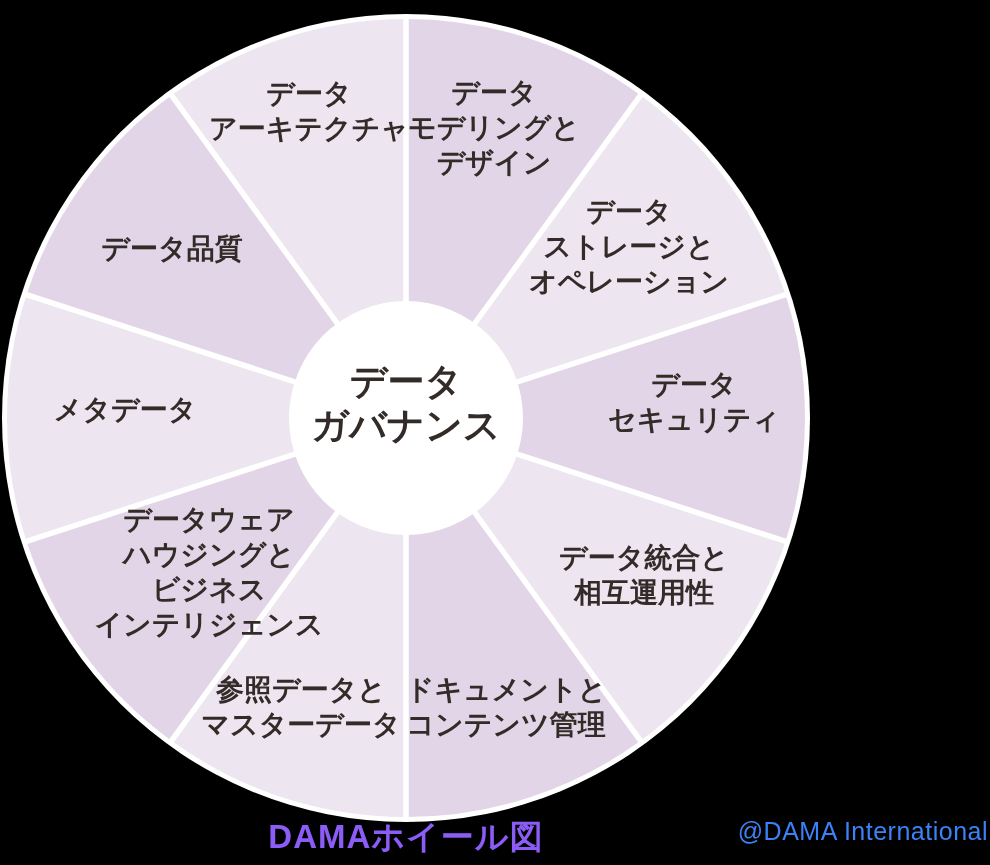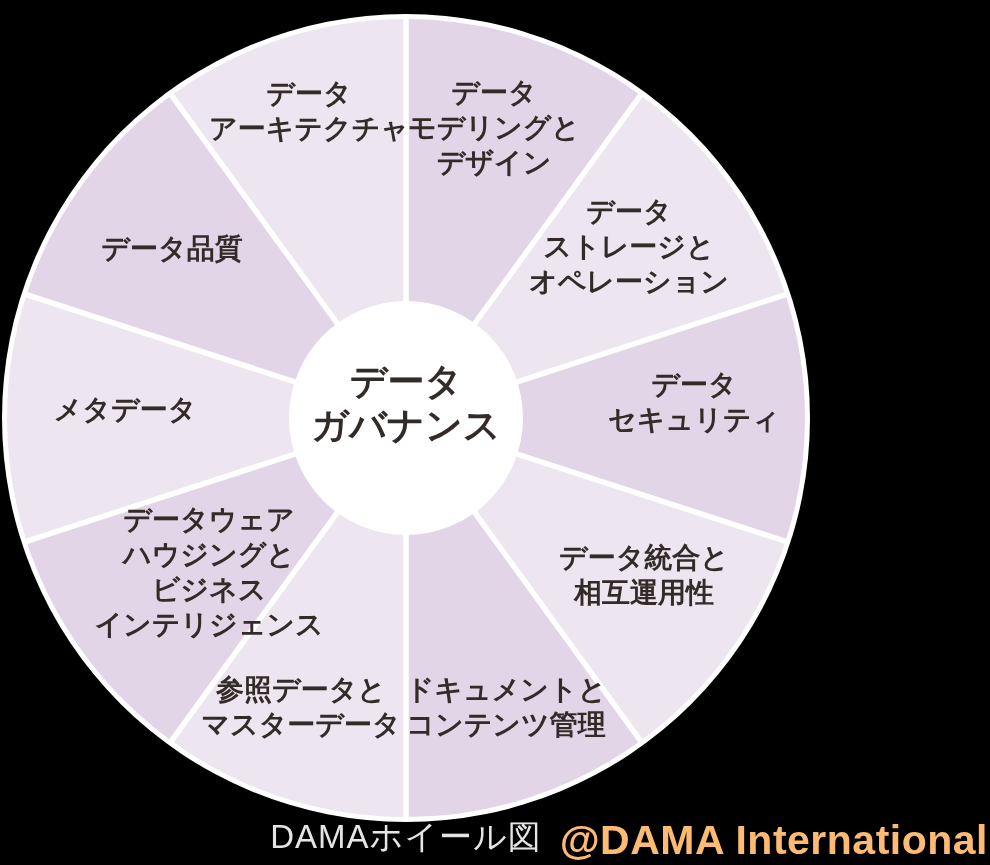--- a/index.html
+++ b/index.html
@@ -29,33 +29,33 @@
   .hub-label {
     font-family: "Liberation Sans", "DejaVu Sans", sans-serif;
     font-weight: 800;
   }
   .caption-title {
     position: absolute;
     top: 815px;
     left: 406px;
     transform: translateX(-50%);
     font-size: 33px;
-    font-weight: 400;
+    font-weight: 700;
     letter-spacing: 1px;
-    color: #e5e5e5;
+    color: #8b5cf6;
     white-space: nowrap;
   }
   .caption-credit {
     position: absolute;
     top: 817px;
     right: 2px;
-    font-size: 41px;
-    font-weight: 700;
+    font-size: 25px;
+    font-weight: 400;
     letter-spacing: 0.5px;
-    color: #fdba74;
+    color: #3b82f6;
     white-space: nowrap;
   }
 </style>
 </head>
 <body>
 
 <div id="stage">
   <svg id="wheel-svg" width="990" height="865" viewBox="0 0 990 865">
       <circle cx="406" cy="418" r="404" fill="#ffffff"></circle>
       <path d="M 406 418 L 406.00 19.00 A 399 399 0 0 1 640.53 95.20 Z" fill="#e2d5e7"></path>

